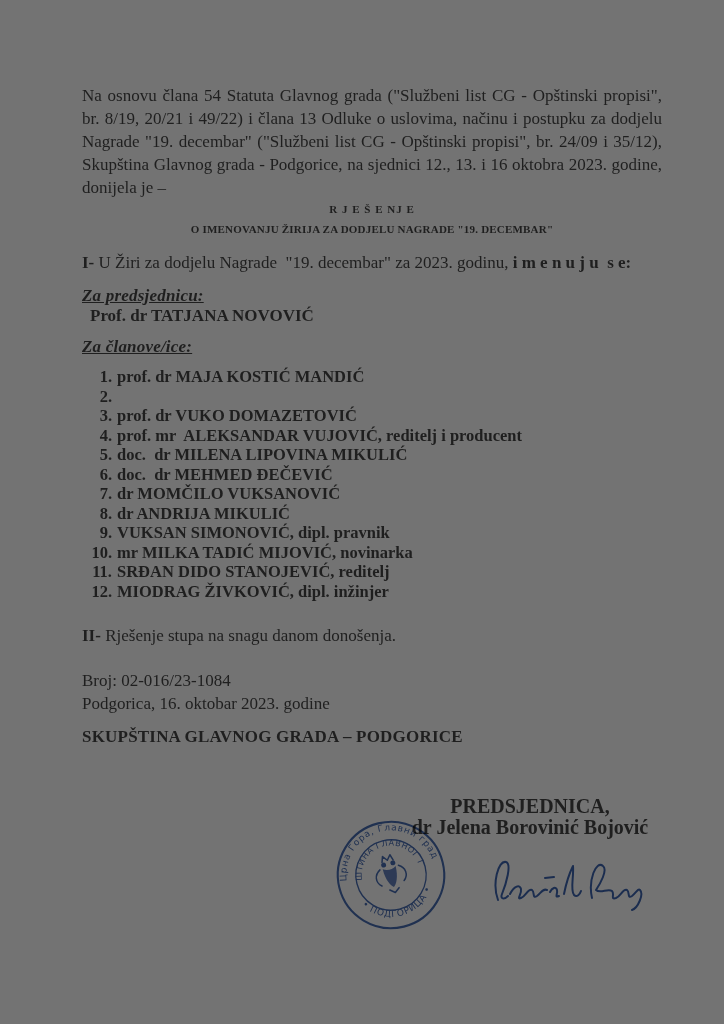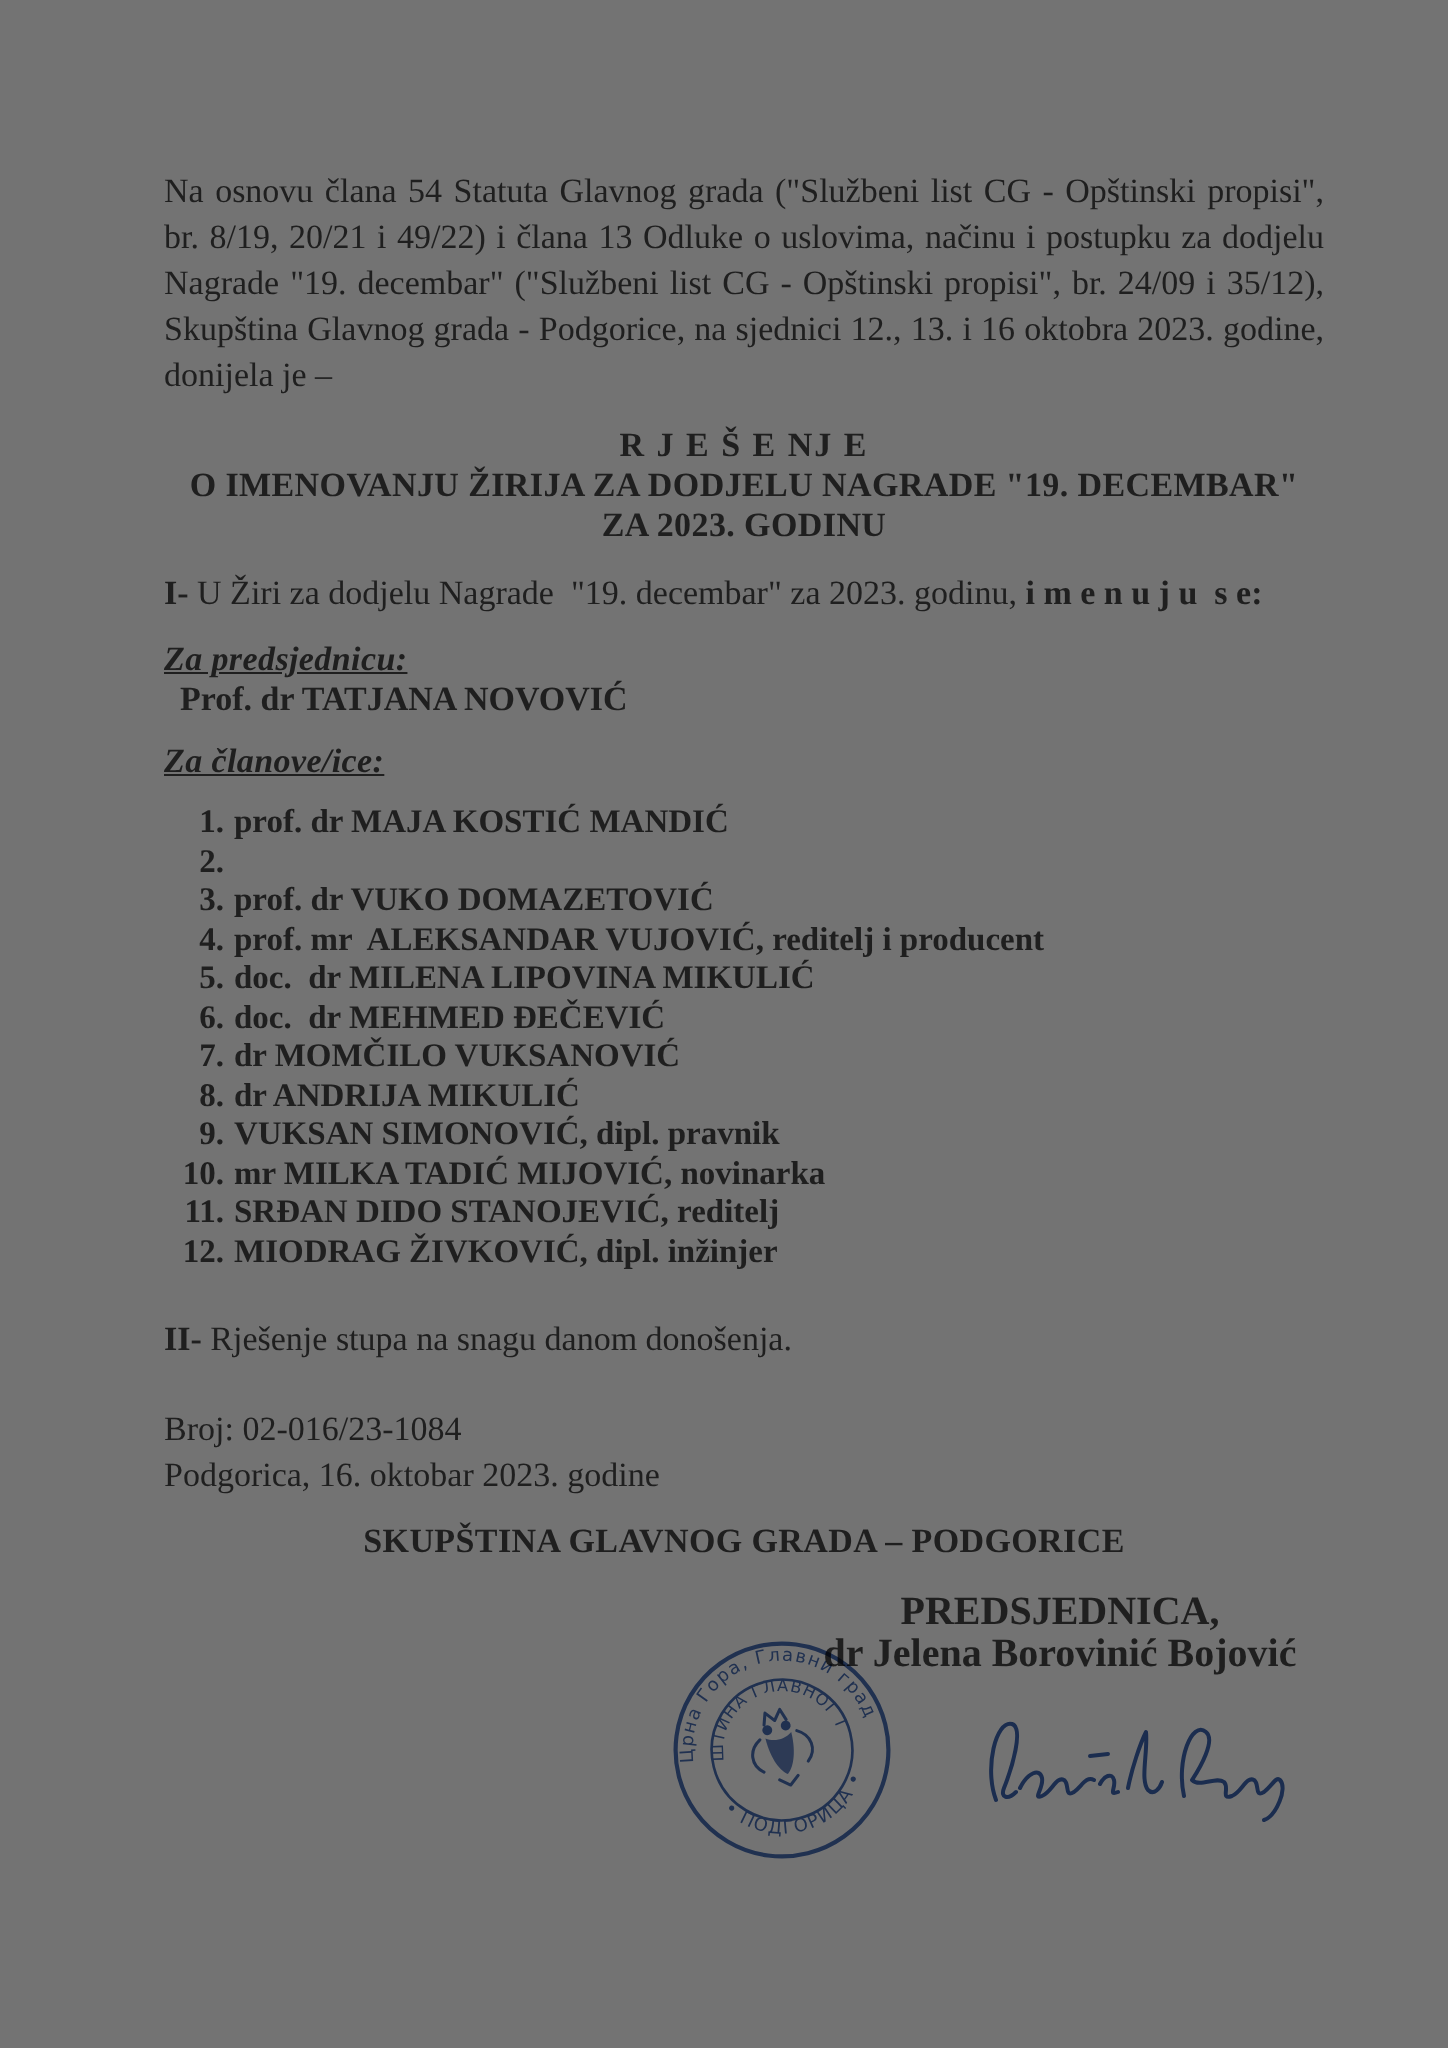--- a/index.html
+++ b/index.html
@@ -19,24 +19,23 @@
     background: #737373;
   }
   .intro {
     margin: 0;
     font-size: 17px;
     line-height: 23px;
     text-align: justify;
     white-space: pre-wrap;
   }
   .title-block {
-    margin-top: 14px;
     text-align: center;
     font-weight: bold;
-    font-size: 17px;
+    font-size: 11px;
     line-height: 20px;
     letter-spacing: 0.2px;
   }
   .title-line1 { letter-spacing: 1px; }
   .section-para {
     margin: 0;
     margin-top: 13px;
     font-size: 17px;
     line-height: 22px;
     text-align: justify;
@@ -76,21 +75,21 @@
     white-space: pre-wrap;
   }
   .section2 { margin-top: 24px; }
   .meta-block {
     margin-top: 22px;
     font-size: 17px;
     line-height: 23px;
   }
   .assembly-line {
     margin-top: 12px;
-    text-align: center;
+    text-align: left;
     font-weight: bold;
     font-size: 17px;
     letter-spacing: 0.2px;
   }
   .signer-block {
     position: absolute;
     left: 396px; top: 796px;
     width: 268px;
     text-align: center;
     font-weight: bold;
@@ -125,21 +124,20 @@
 </head>
 <body>
 
 <div class="page">
 
   <p class="intro">Na osnovu člana 54 Statuta Glavnog grada ("Službeni list CG - Opštinski propisi", br. 8/19, 20/21 i 49/22) i člana 13 Odluke o uslovima, načinu i postupku za dodjelu Nagrade "19. decembar" ("Službeni list CG - Opštinski propisi", br. 24/09 i 35/12), Skupština Glavnog grada - Podgorice, na sjednici 12., 13. i 16 oktobra 2023. godine, donijela je –</p>
 
   <div class="title-block">
     <div class="title-line1">R J E Š E NJ E</div>
     <div>O IMENOVANJU ŽIRIJA ZA DODJELU NAGRADE "19. DECEMBAR"</div>
-    <div>ZA 2023. GODINU</div>
   </div>
 
   <p class="section-para"><span class="bold">I-</span><span> U Žiri za dodjelu Nagrade  "19. decembar" za 2023. godinu, </span><span class="bold">i m e n u j u  s e:</span></p>
 
   <div class="label-underlined">Za predsjednicu:</div>
   <div class="president-name">Prof. dr TATJANA NOVOVIĆ</div>
 
   <div class="label-underlined label-members">Za članove/ice:</div>
 
   <ol class="members-list">

